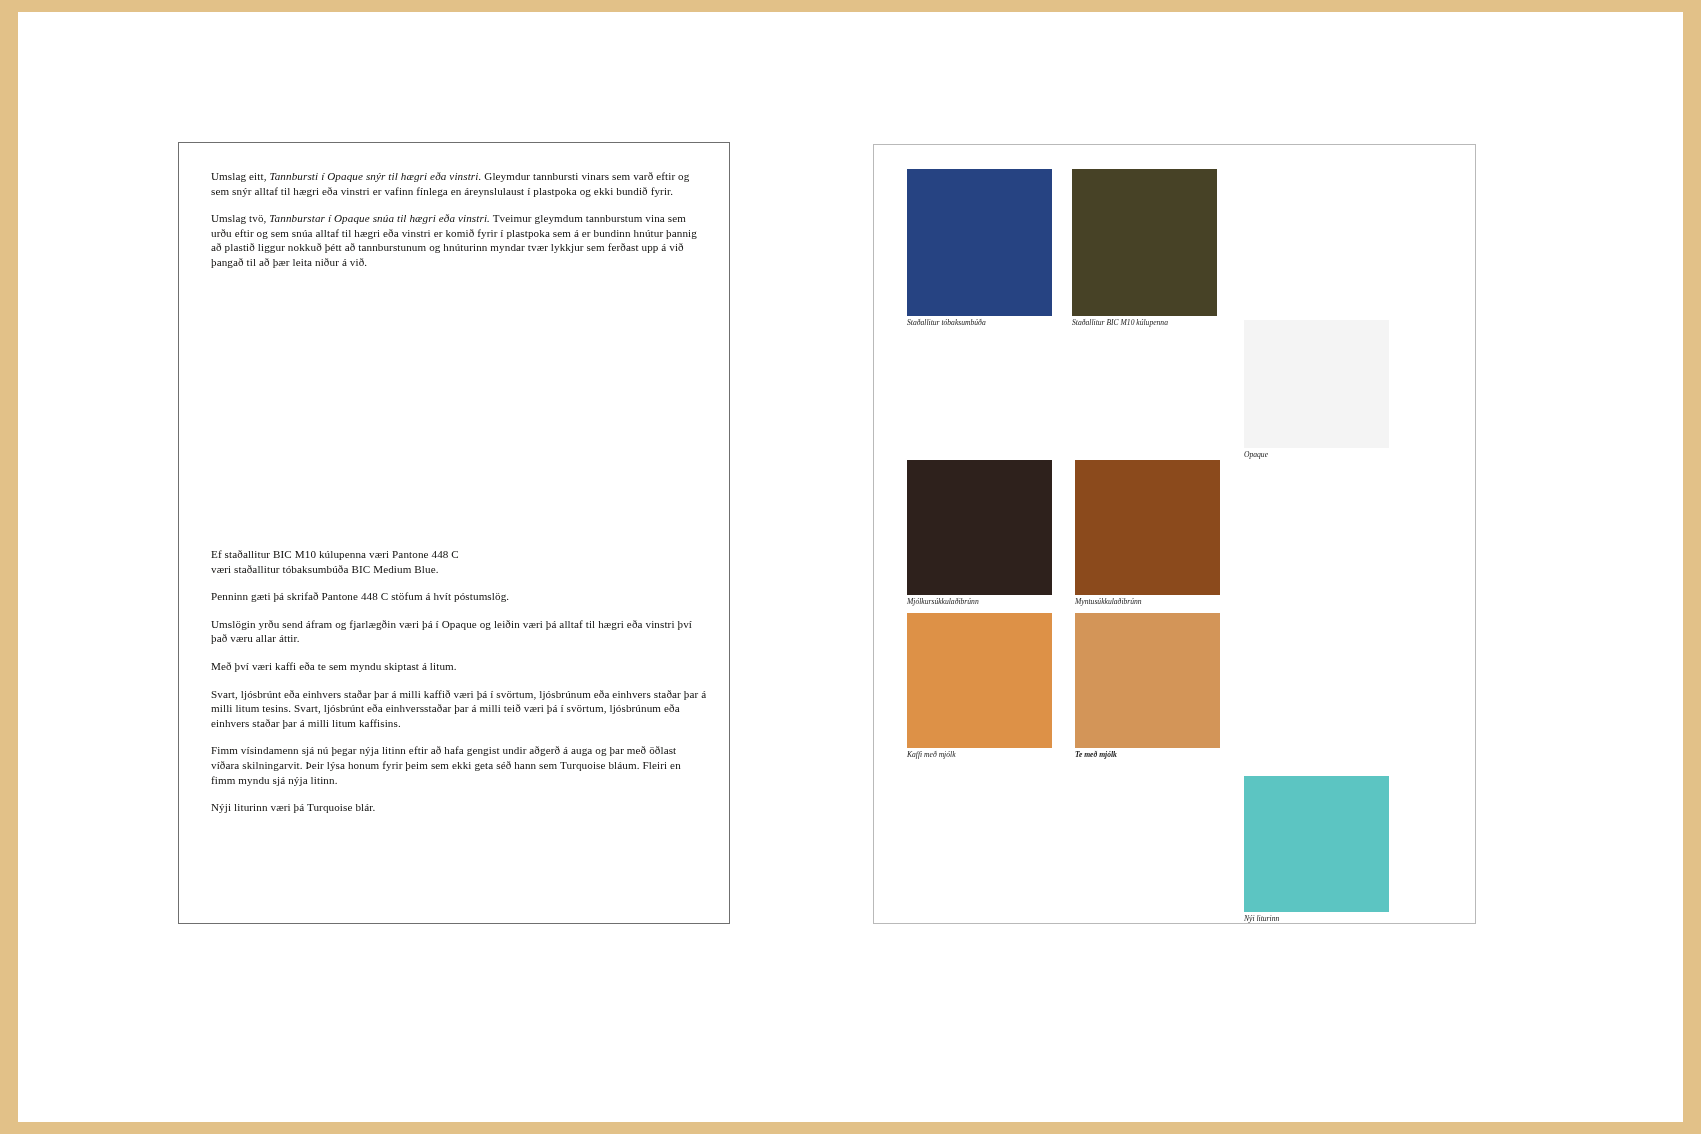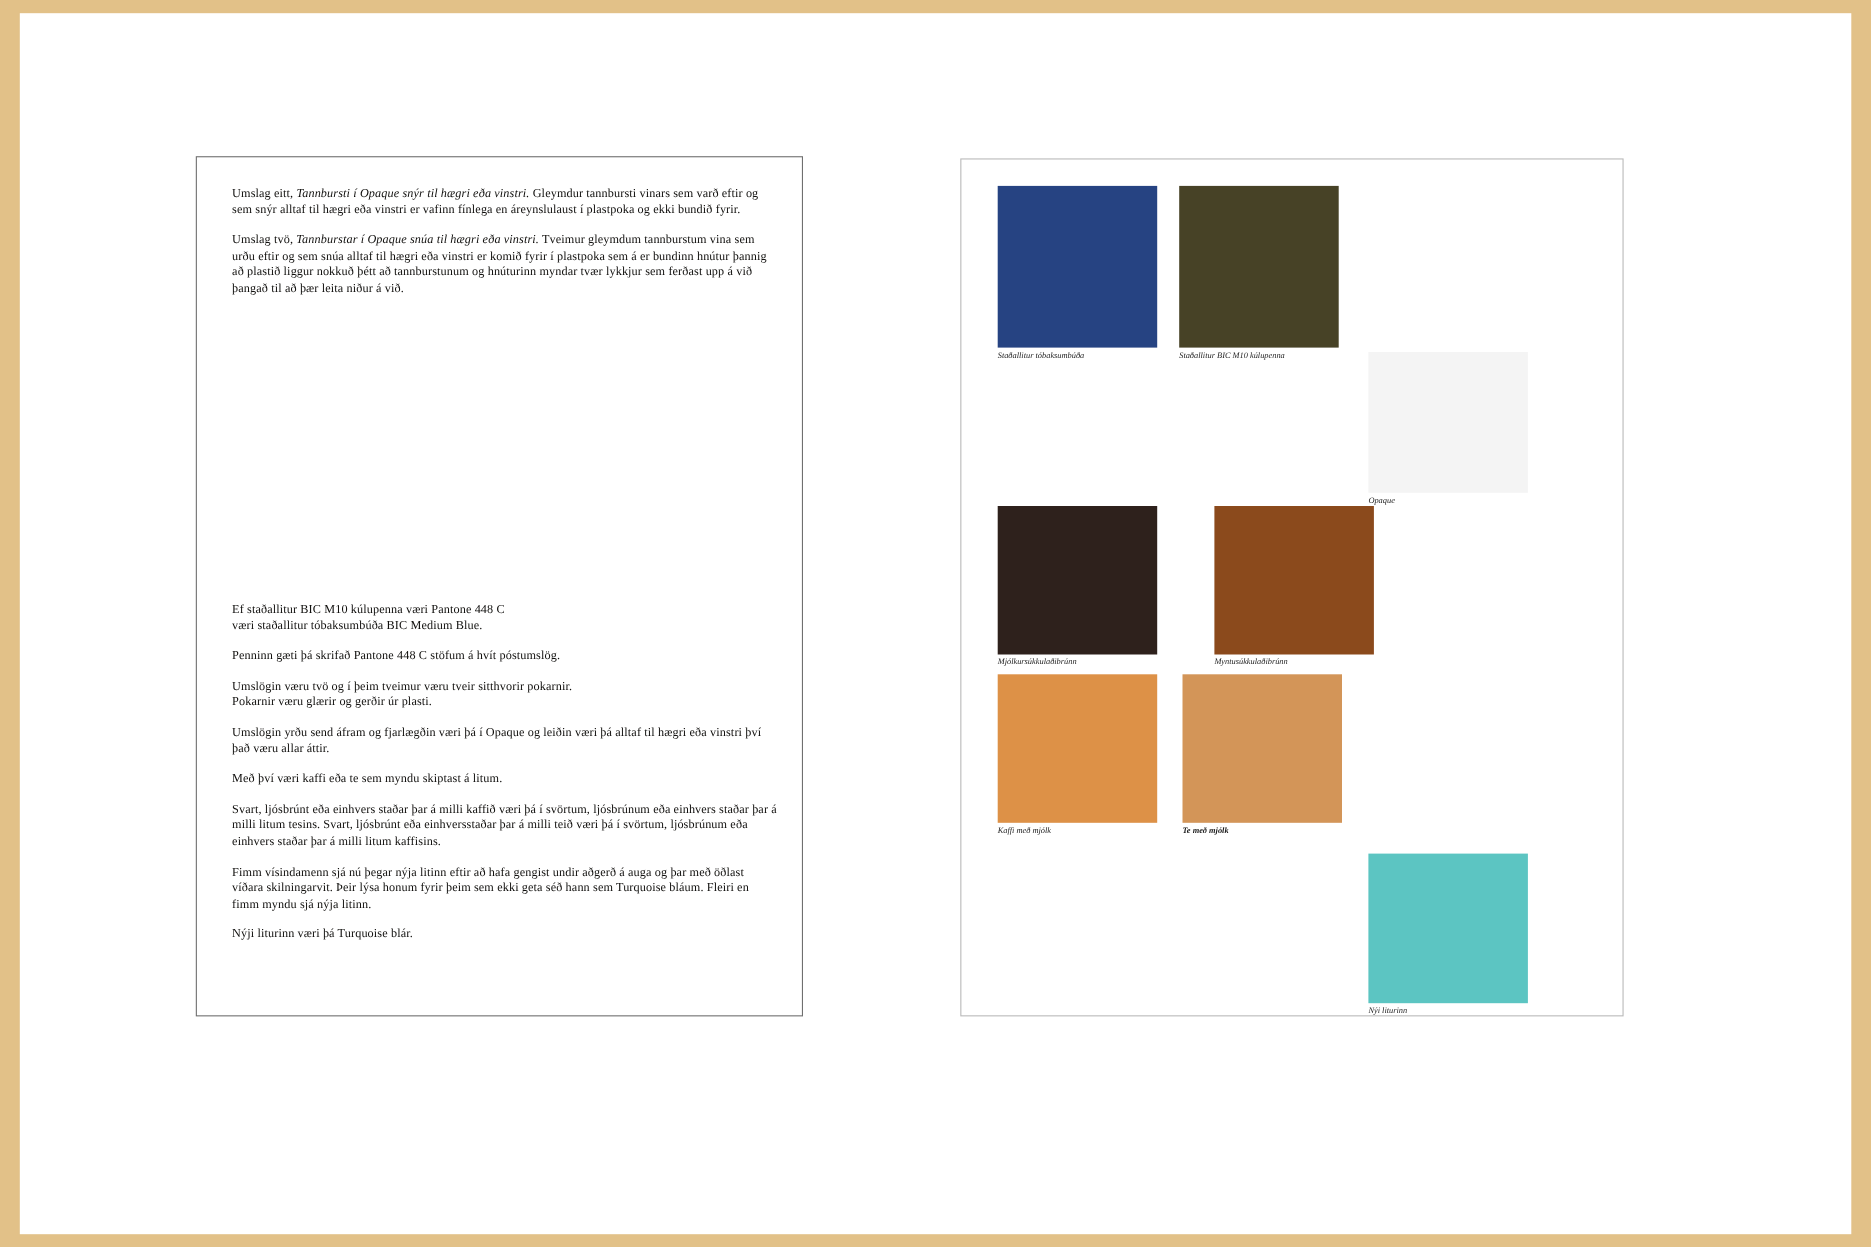--- a/index.html
+++ b/index.html
@@ -92,41 +92,40 @@
     font-style: italic;
     line-height: 10px;
     color: #1a1a1a;
   }
 
   
   #sw-0 { left: 33px;  top: 24px;  width: 145px; height: 147px; }
   #sw-1 { left: 184px; top: 24px;  width: 145px; height: 147px; margin-left: 14px; }
   #sw-2 { left: 370px; top: 175px; width: 145px; height: 128px; }
   #sw-3 { left: 33px;  top: 315px; width: 145px; height: 135px; }
-  #sw-4 { left: 201px; top: 315px; width: 145px; height: 135px; margin-left: 29px; }
+  #sw-4 { left: 201px; top: 315px; width: 145px; height: 135px; }
   #sw-5 { left: 33px;  top: 468px; width: 145px; height: 135px; border-radius: 30px; }
   #sw-6 { left: 201px; top: 468px; width: 145px; height: 135px; font-weight: bold; }
   #sw-7 { left: 370px; top: 583px; width: 145px; height: 136px; margin-top: 48px; }
 </style>
 </head>
 <body style="background: rgb(226, 193, 136);">
 
 <div id="spread">
 
   <div id="left-page">
 
     <div id="left-page-inner">
       <p class="para"><span>Umslag eitt, </span><em>Tannbursti í Opaque snýr til hægri eða vinstri.</em><span> Gleymdur tannbursti vinars sem varð eftir og sem snýr alltaf til hægri eða vinstri er vafinn fínlega en áreynslulaust í plastpoka og ekki bundið fyrir.</span></p>
       <p class="para"><span>Umslag tvö, </span><em>Tannburstar í Opaque snúa til hægri eða vinstri.</em><span> Tveimur gleymdum tannburstum vina sem urðu eftir og sem snúa alltaf til hægri eða vinstri er komið fyrir í plastpoka sem á er bundinn hnútur þannig að plastið liggur nokkuð þétt að tannburstunum og hnúturinn myndar tvær lykkjur sem ferðast upp á við þangað til að þær leita niður á við.</span></p>
     </div>
 
     <div id="left-block-2">
       <p class="para"><span>Ef staðallitur BIC M10 kúlupenna væri Pantone 448 C</span><br><span>væri staðallitur tóbaksumbúða BIC Medium Blue.</span></p>
       <p class="para"><span>Penninn gæti þá skrifað Pantone 448 C stöfum á hvít póstumslög.</span></p>
-      <p class="para"><span>Umslögin væru tvö og í þeim tveimur væru tveir sitthvorir pokarnir.</span><br><span>Pokarnir væru glærir og gerðir úr plasti.</span></p>
       <p class="para"><span>Umslögin yrðu send áfram og fjarlægðin væri þá í Opaque og leiðin væri þá alltaf til hægri eða vinstri því það væru allar áttir.</span></p>
       <p class="para"><span>Með því væri kaffi eða te sem myndu skiptast á litum.</span></p>
       <p class="para"><span>Svart, ljósbrúnt eða einhvers staðar þar á milli kaffið væri þá í svörtum, ljósbrúnum eða einhvers staðar þar á milli litum tesins. Svart, ljósbrúnt eða einhversstaðar þar á milli teið væri þá í svörtum, ljósbrúnum eða einhvers staðar þar á milli litum kaffisins.</span></p>
       <p class="para"><span>Fimm vísindamenn sjá nú þegar nýja litinn eftir að hafa gengist undir aðgerð á auga og þar með öðlast víðara skilningarvit. Þeir lýsa honum fyrir þeim sem ekki geta séð hann sem Turquoise bláum. Fleiri en fimm myndu sjá nýja litinn.</span></p>
       <p class="para"><span>Nýji liturinn væri þá Turquoise blár.</span></p>
     </div>
 
   </div>
 
   <div id="right-page">

